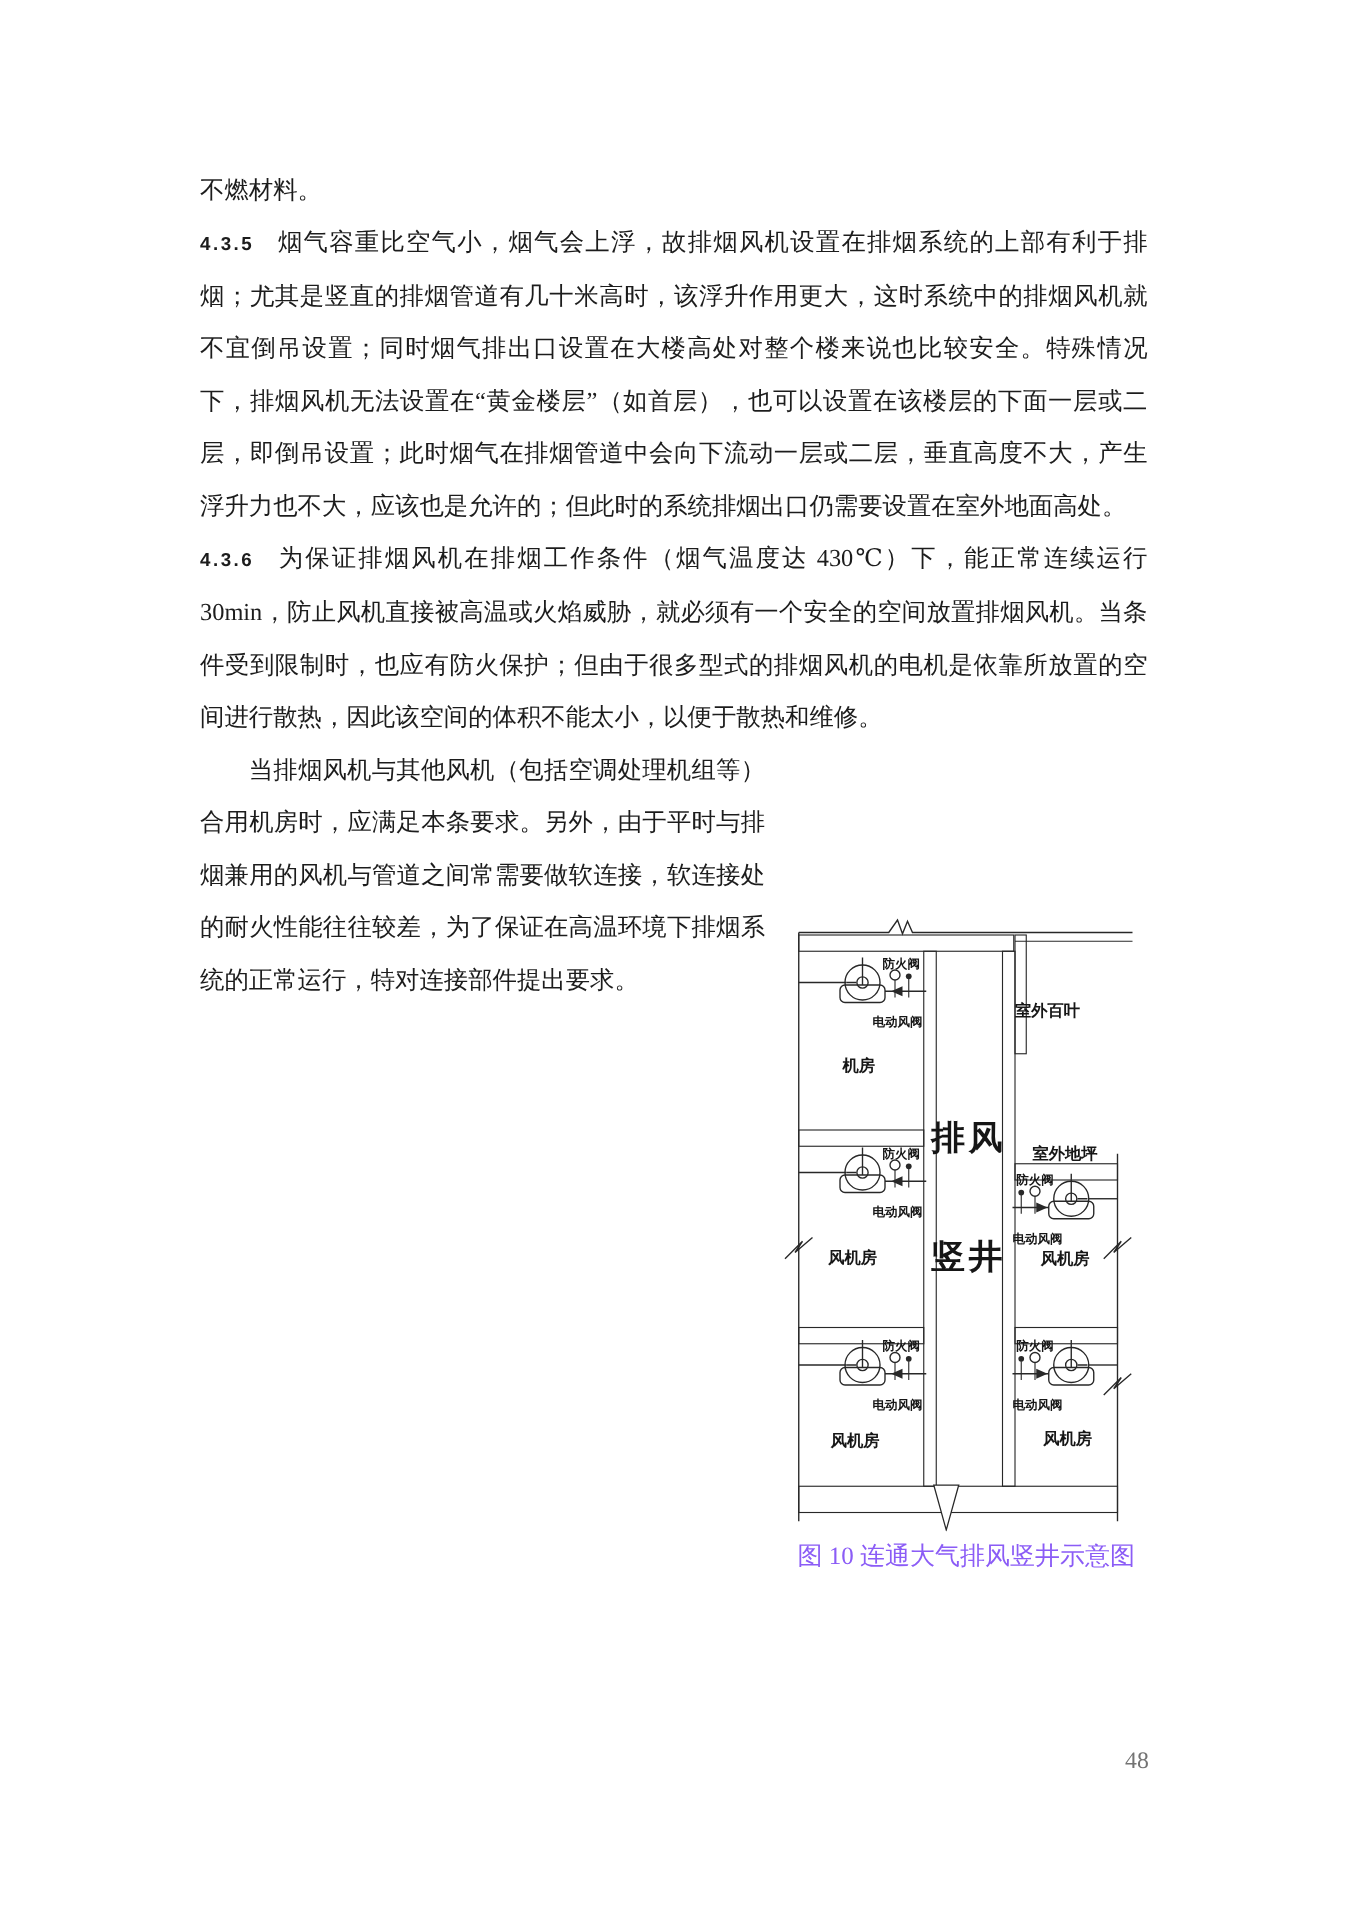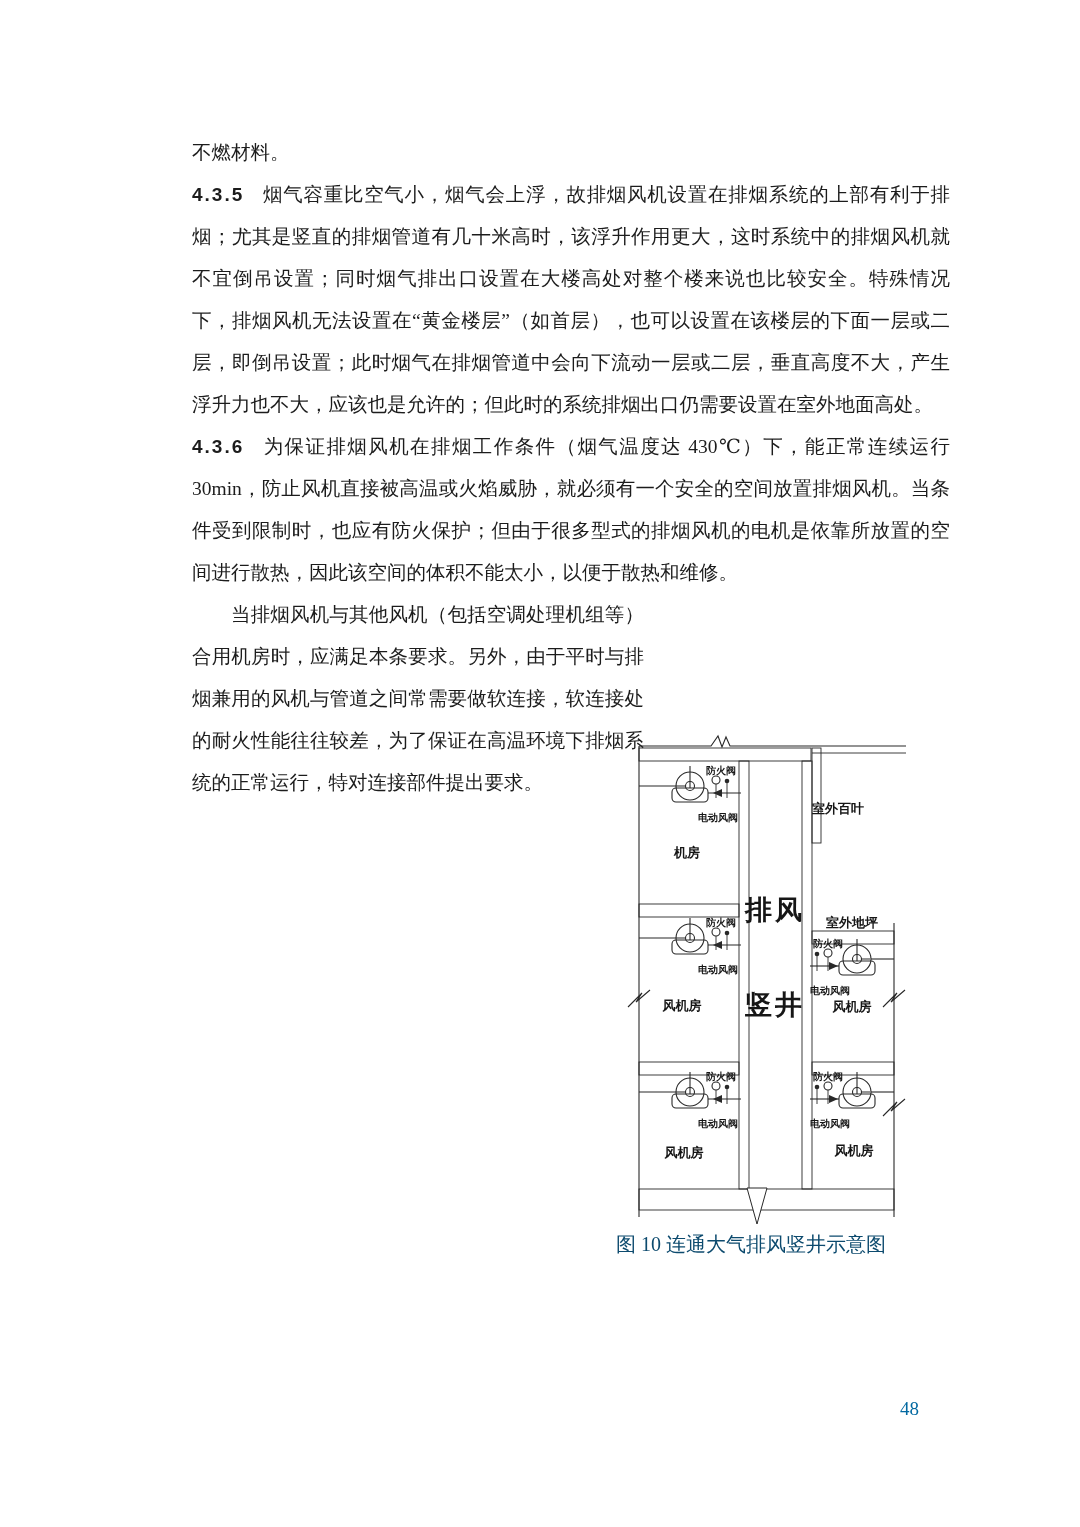--- a/index.html
+++ b/index.html
@@ -6,51 +6,51 @@
   .page{
     position:relative;
     width:1080px;height:1527px;
     background:#ffffff;
     font-family:"Liberation Serif","DejaVu Serif",serif;
     color:#1c1c1c;
     overflow:hidden;
   }
   .text-flow{
     position:absolute;left:160px;top:132px;width:758px;
-    font-size:19.5px;line-height:42px;margin-left:32px;
+    font-size:19.5px;line-height:42px;
   }
   .text-flow p{
     margin:0;padding:0;
     text-align:justify;
     text-align-last:left;
   }
   .text-flow p.narrow{width:452px;}
   .text-flow p.indent{text-indent:39px;}
   b.num{
     font-family:"Liberation Sans","DejaVu Sans",sans-serif;
     font-weight:bold;
     letter-spacing:2px;
     margin-right:18px;
-    font-size:19px;
+    font-size:15px;
   }
   .figure{
     position:absolute;left:616px;top:733px;width:292px;
   }
   .figure svg{display:block;}
   .fig-caption{
     width:292px;
-    text-align:left;
+    text-align:right;
     font-size:20px;
     margin-top:6px;
-    color:#0c4a6e;
+    color:#8b5cf6;
     white-space:nowrap;
   }
   .page-number{
     position:absolute;left:900px;top:1398px;
-    font-size:19px;color:#0369a1;
+    font-size:19px;color:#737373;
   }
   
   .ln{stroke:#282828;fill:none;stroke-width:1.1;}
   .lnthin{stroke:#282828;fill:none;stroke-width:0.9;}
   text.fig{fill:#161616;font-family:"Liberation Serif","DejaVu Serif",serif;font-weight:bold;}
   text.room{font-size:13px;}
   text.lbl{font-size:10px;}
   text.shaft{font-size:27px;letter-spacing:3px;}
   text.outdoor{font-size:13px;}
 </style>

